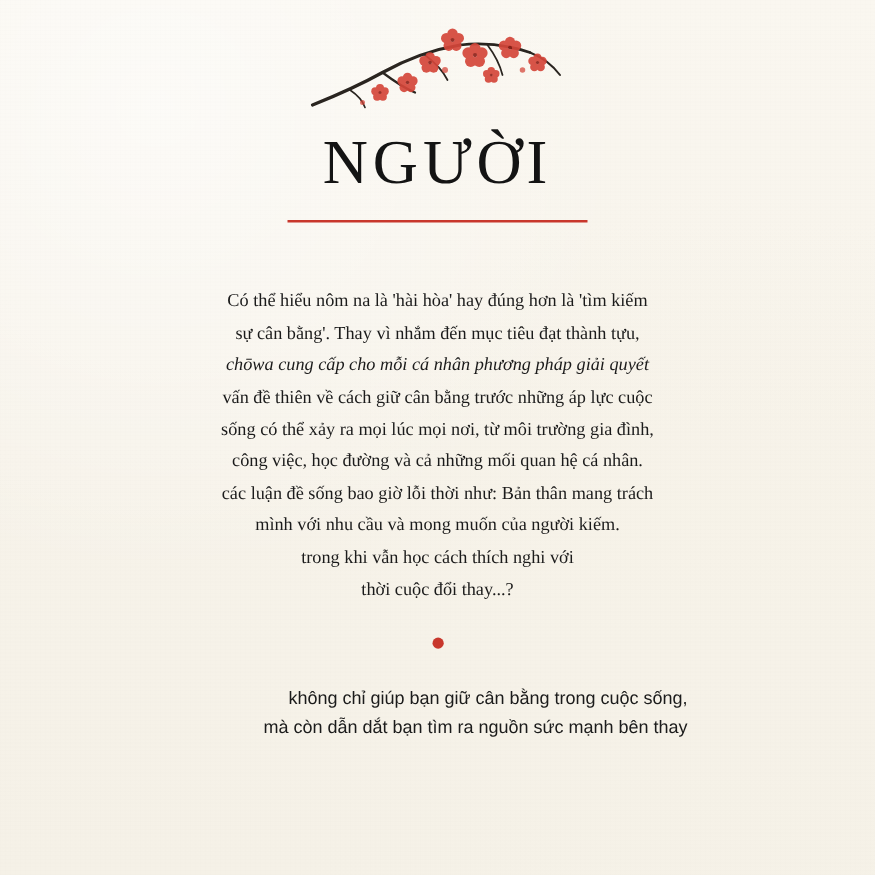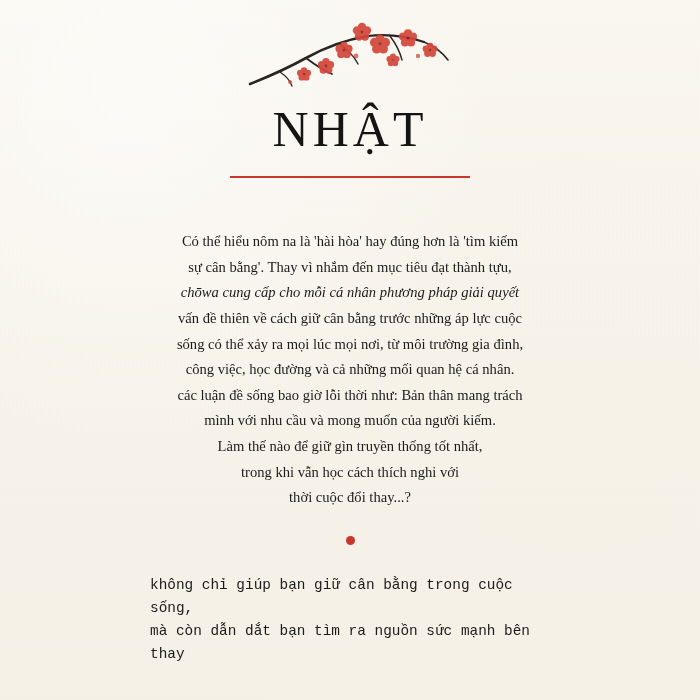--- a/index.html
+++ b/index.html
@@ -99,26 +99,26 @@
     color: #c8372c;
     font-family: "Liberation Sans", sans-serif;
     font-weight: bold;
     font-size: 16.5px;
     line-height: 1.45;
     letter-spacing: 0.3px;
   }
 
   .subtext {
     width: 400px;
-    text-align: left;
+    text-align: right;
     font-size: 14.4px;
     line-height: 1.6;
     color: #1b1b1b;
     margin-top: 9px;
-    font-family: Liberation Mono, monospace;
+    font-family: Liberation Sans, sans-serif;
   }
   .subtext p { margin: 0; }
 </style>
 </head>
 <body>
 
 <div class="page">
   <div class="grain"></div>
   <div class="content">
 
@@ -197,34 +197,33 @@
             <circle cx="-2.2" cy="3.2" r="3"></circle>
           <circle cx="-3.6" cy="-1" r="3"></circle>
           <circle cx="0" cy="0" r="1.1" fill="#8f2018"></circle>
         </g>
         <circle cx="116" cy="34" r="2.4" opacity="0.8"></circle>
         <circle cx="178" cy="34" r="2.2" opacity="0.8"></circle>
         <circle cx="50" cy="60" r="2" opacity="0.8"></circle>
       </g>
     </svg>
 
-    <div class="title">NHẬT</div>
+    <div class="title">NGƯỜI</div>
 
     <div class="divider"></div>
 
     <div class="body-text">
       <p>Có thể hiểu nôm na là 'hài hòa' hay đúng hơn là 'tìm kiếm</p>
       <p>sự cân bằng'. Thay vì nhắm đến mục tiêu đạt thành tựu,</p>
       <p class="ital">chōwa cung cấp cho mỗi cá nhân phương pháp giải quyết</p>
       <p>vấn đề thiên về cách giữ cân bằng trước những áp lực cuộc</p>
       <p>sống có thể xảy ra mọi lúc mọi nơi, từ môi trường gia đình,</p>
       <p>công việc, học đường và cả những mối quan hệ cá nhân.</p>
       <p>các luận đề sống bao giờ lỗi thời như: Bản thân mang trách</p>
       <p>mình với nhu cầu và mong muốn của người kiếm.</p>
-      <p>Làm thế nào để giữ gìn truyền thống tốt nhất,</p>
       <p>trong khi vẫn học cách thích nghi với</p>
       <p>thời cuộc đổi thay...?</p>
     </div>
 
     <div class="dot-ornament"></div>
 
 
     <div class="subtext">
       <p>không chỉ giúp bạn giữ cân bằng trong cuộc sống,</p>
       <p>mà còn dẫn dắt bạn tìm ra nguồn sức mạnh bên thay</p>

